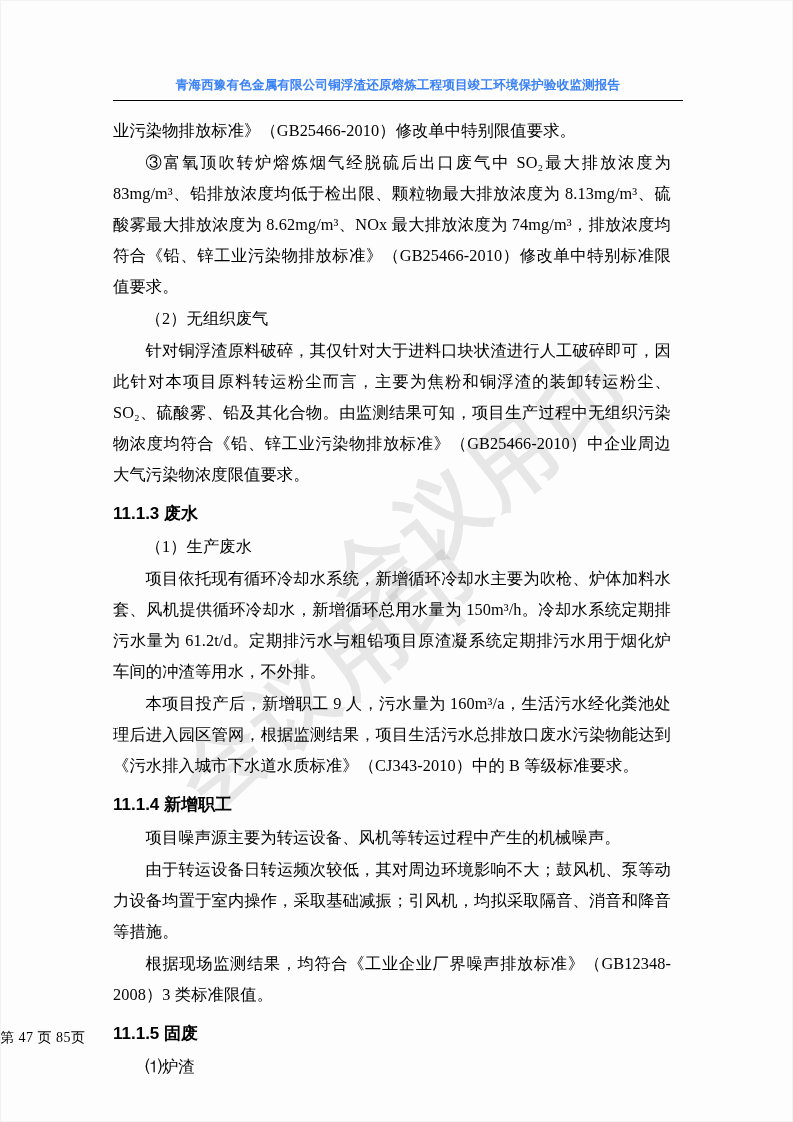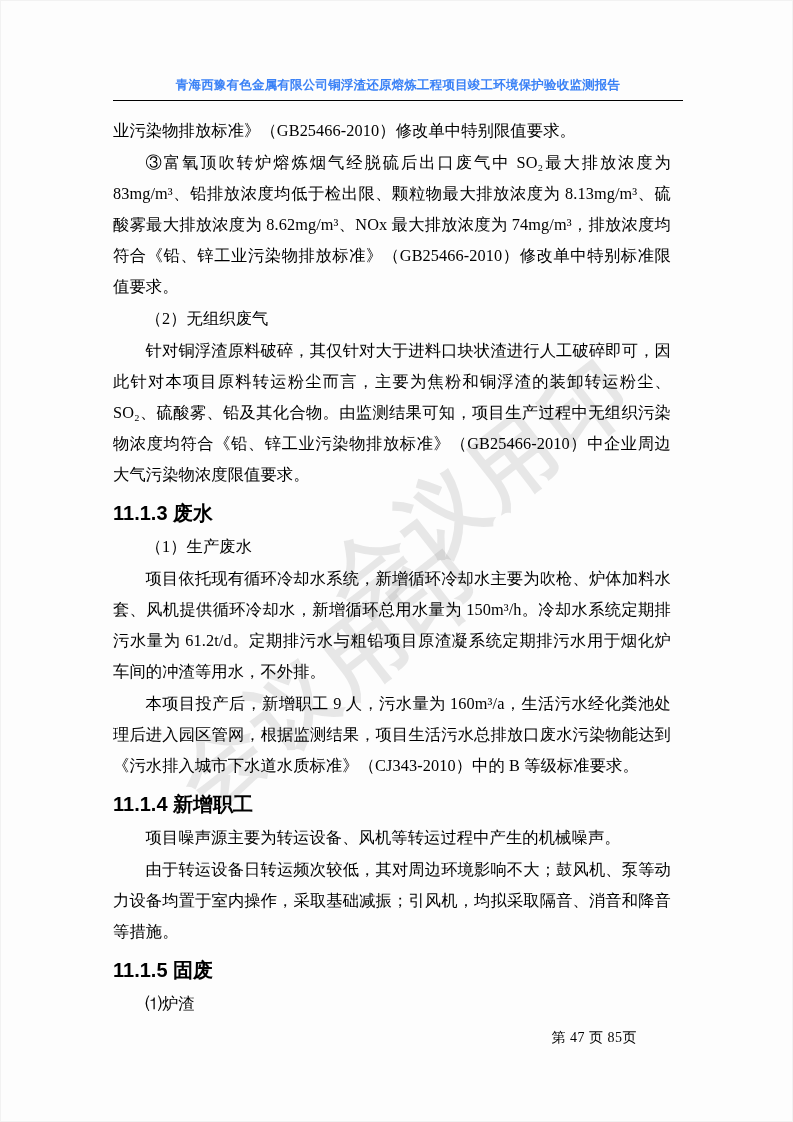--- a/index.html
+++ b/index.html
@@ -50,31 +50,31 @@
     margin: 0 12px 1px 0;
     font-size: 16.3px;
     line-height: 31px;
     text-align: justify;
     text-justify: inter-ideograph;
     letter-spacing: 0.1px;
   }
   p.indent2 { text-indent: 2em; }
   h3.section {
     margin: 8px 0 2px 0;
-    font-size: 20px;
+    font-size: 17px;
     line-height: 31px;
     font-weight: bold;
     font-family: "Liberation Sans", "DejaVu Sans", sans-serif;
   }
   .footer {
     position: absolute;
     left: 0;
     top: 1029px;
     width: 637px;
-    text-align: right;
+    text-align: left;
     font-size: 14px;
     font-family: "Liberation Serif", "DejaVu Serif", serif;
     letter-spacing: 0.5px;
   }
   
   .watermark {
     position: absolute;
     left: 0;
     top: 0;
     width: 793px;
@@ -124,20 +124,21 @@
     <p class="body-text indent2">针对铜浮渣原料破碎，其仅针对大于进料口块状渣进行人工破碎即可，因此针对本项目原料转运粉尘而言，主要为焦粉和铜浮渣的装卸转运粉尘、SO₂、硫酸雾、铅及其化合物。由监测结果可知，项目生产过程中无组织污染物浓度均符合《铅、锌工业污染物排放标准》（GB25466-2010）中企业周边大气污染物浓度限值要求。</p>
 
     <h3 class="section">11.1.3 废水</h3>
     <p class="body-text indent2">（1）生产废水</p>
     <p class="body-text indent2">项目依托现有循环冷却水系统，新增循环冷却水主要为吹枪、炉体加料水套、风机提供循环冷却水，新增循环总用水量为 150m³/h。冷却水系统定期排污水量为 61.2t/d。定期排污水与粗铅项目原渣凝系统定期排污水用于烟化炉车间的冲渣等用水，不外排。</p>
     <p class="body-text indent2">本项目投产后，新增职工 9 人，污水量为 160m³/a，生活污水经化粪池处理后进入园区管网，根据监测结果，项目生活污水总排放口废水污染物能达到《污水排入城市下水道水质标准》（CJ343-2010）中的 B 等级标准要求。</p>
 
     <h3 class="section">11.1.4 新增职工</h3>
     <p class="body-text indent2">项目噪声源主要为转运设备、风机等转运过程中产生的机械噪声。</p>
     <p class="body-text indent2">由于转运设备日转运频次较低，其对周边环境影响不大；鼓风机、泵等动力设备均置于室内操作，采取基础减振；引风机，均拟采取隔音、消音和降音等措施。</p>
+    <p class="body-text indent2">根据现场监测结果，均符合《工业企业厂界噪声排放标准》（GB12348-2008）3 类标准限值。</p>
 
     <h3 class="section">11.1.5 固废</h3>
     <p class="body-text indent2">⑴炉渣</p>
   </div>
 
   <div class="footer">第 47 页 85页</div>
   <div class="page-edge"></div>
 </div>
 
 </body></html>

